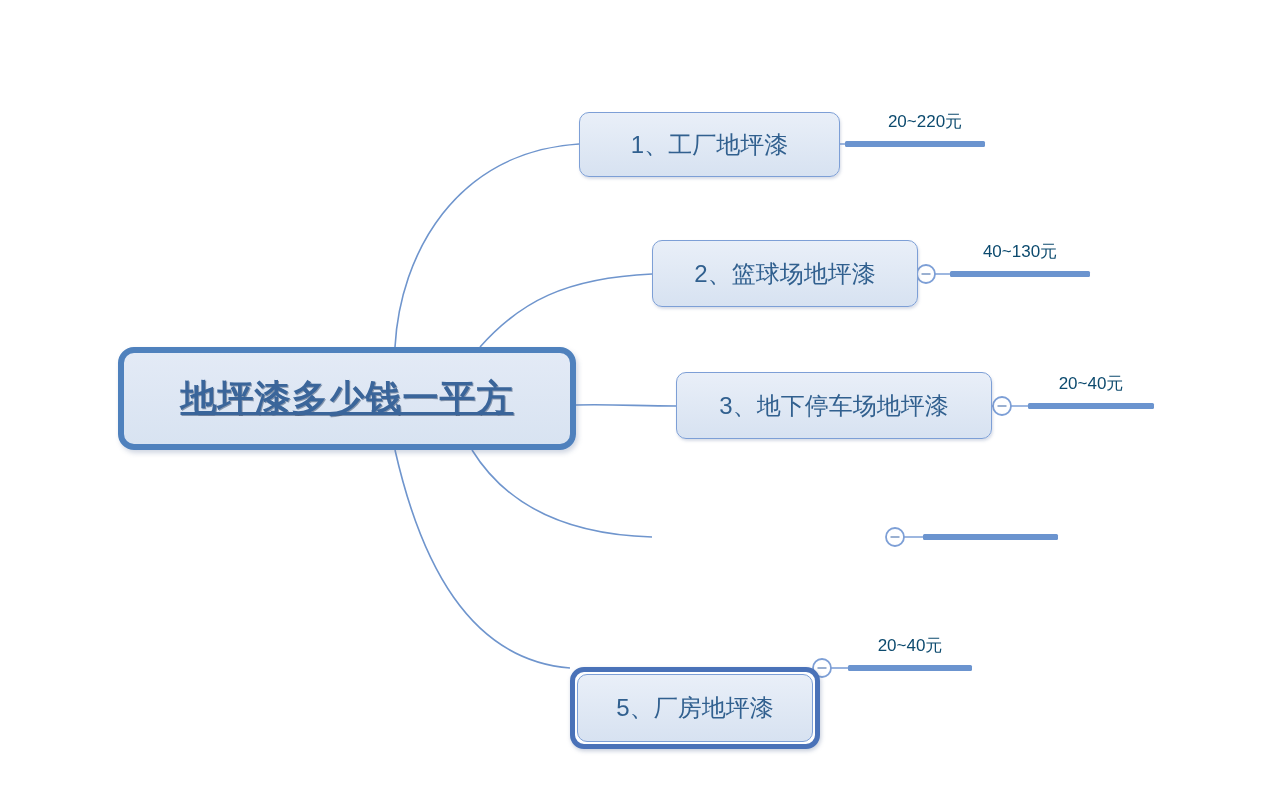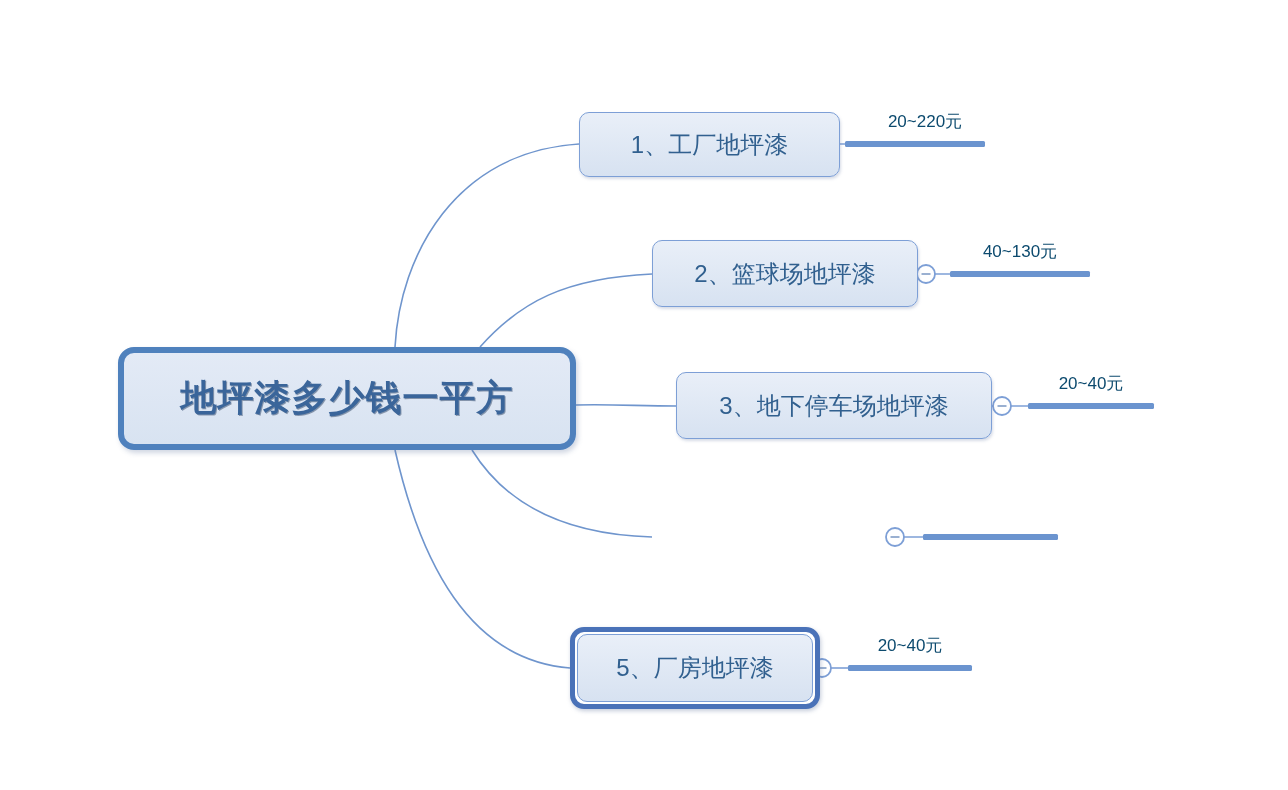--- a/index.html
+++ b/index.html
@@ -27,20 +27,21 @@
     display: flex; align-items: center; justify-content: center;
     box-shadow: 2px 3px 5px rgba(100,120,160,0.30);
   }
   .root-node .label {
     font-size: 36px;
     font-weight: bold;
     color: #3a659a;
     text-shadow: 1px 1px 0 rgba(24,48,84,0.45);
     white-space: nowrap;
     letter-spacing: 1px;
+    text-decoration: underline;
   }
   .branch-node {
     position: absolute;
     background: linear-gradient(180deg, #e9eff8 0%, #d7e2f1 100%);
     border: 1.5px solid #7d9fd6;
     border-radius: 10px;
     display: flex; align-items: center; justify-content: center;
     box-shadow: 1px 2px 3px rgba(110,130,170,0.28);
   }
   .branch-node .label {
@@ -48,20 +49,21 @@
     color: #31608f;
     white-space: nowrap;
   }
   .selected-wrap {
     position: absolute;
     border: 5px solid #4a72b8;
     border-radius: 14px;
     background: #ffffff;
     padding: 2px;
     box-shadow: 1px 2px 4px rgba(90,110,150,0.35);
+    margin-top: 40px;
   }
   .selected-wrap .branch-node {
     position: relative;
     left: 0; top: 0;
     width: 100%; height: 100%;
     box-shadow: none;
   }
   .price {
     position: absolute;
     width: 180px;

